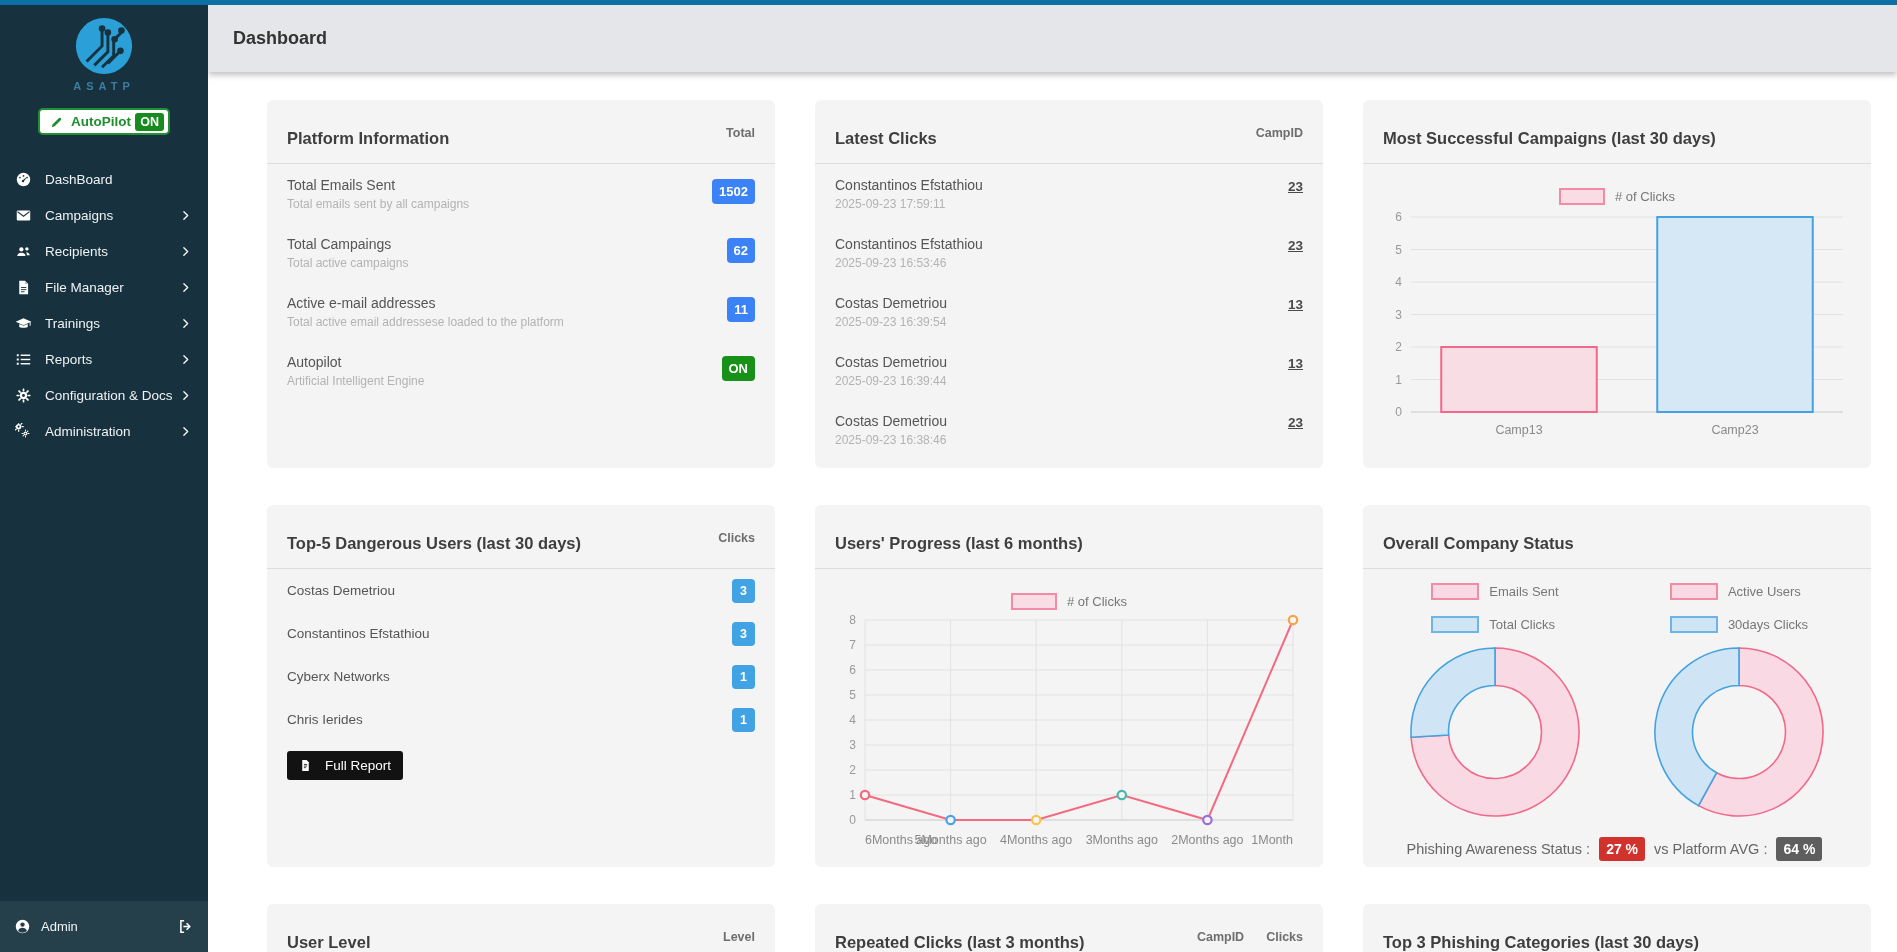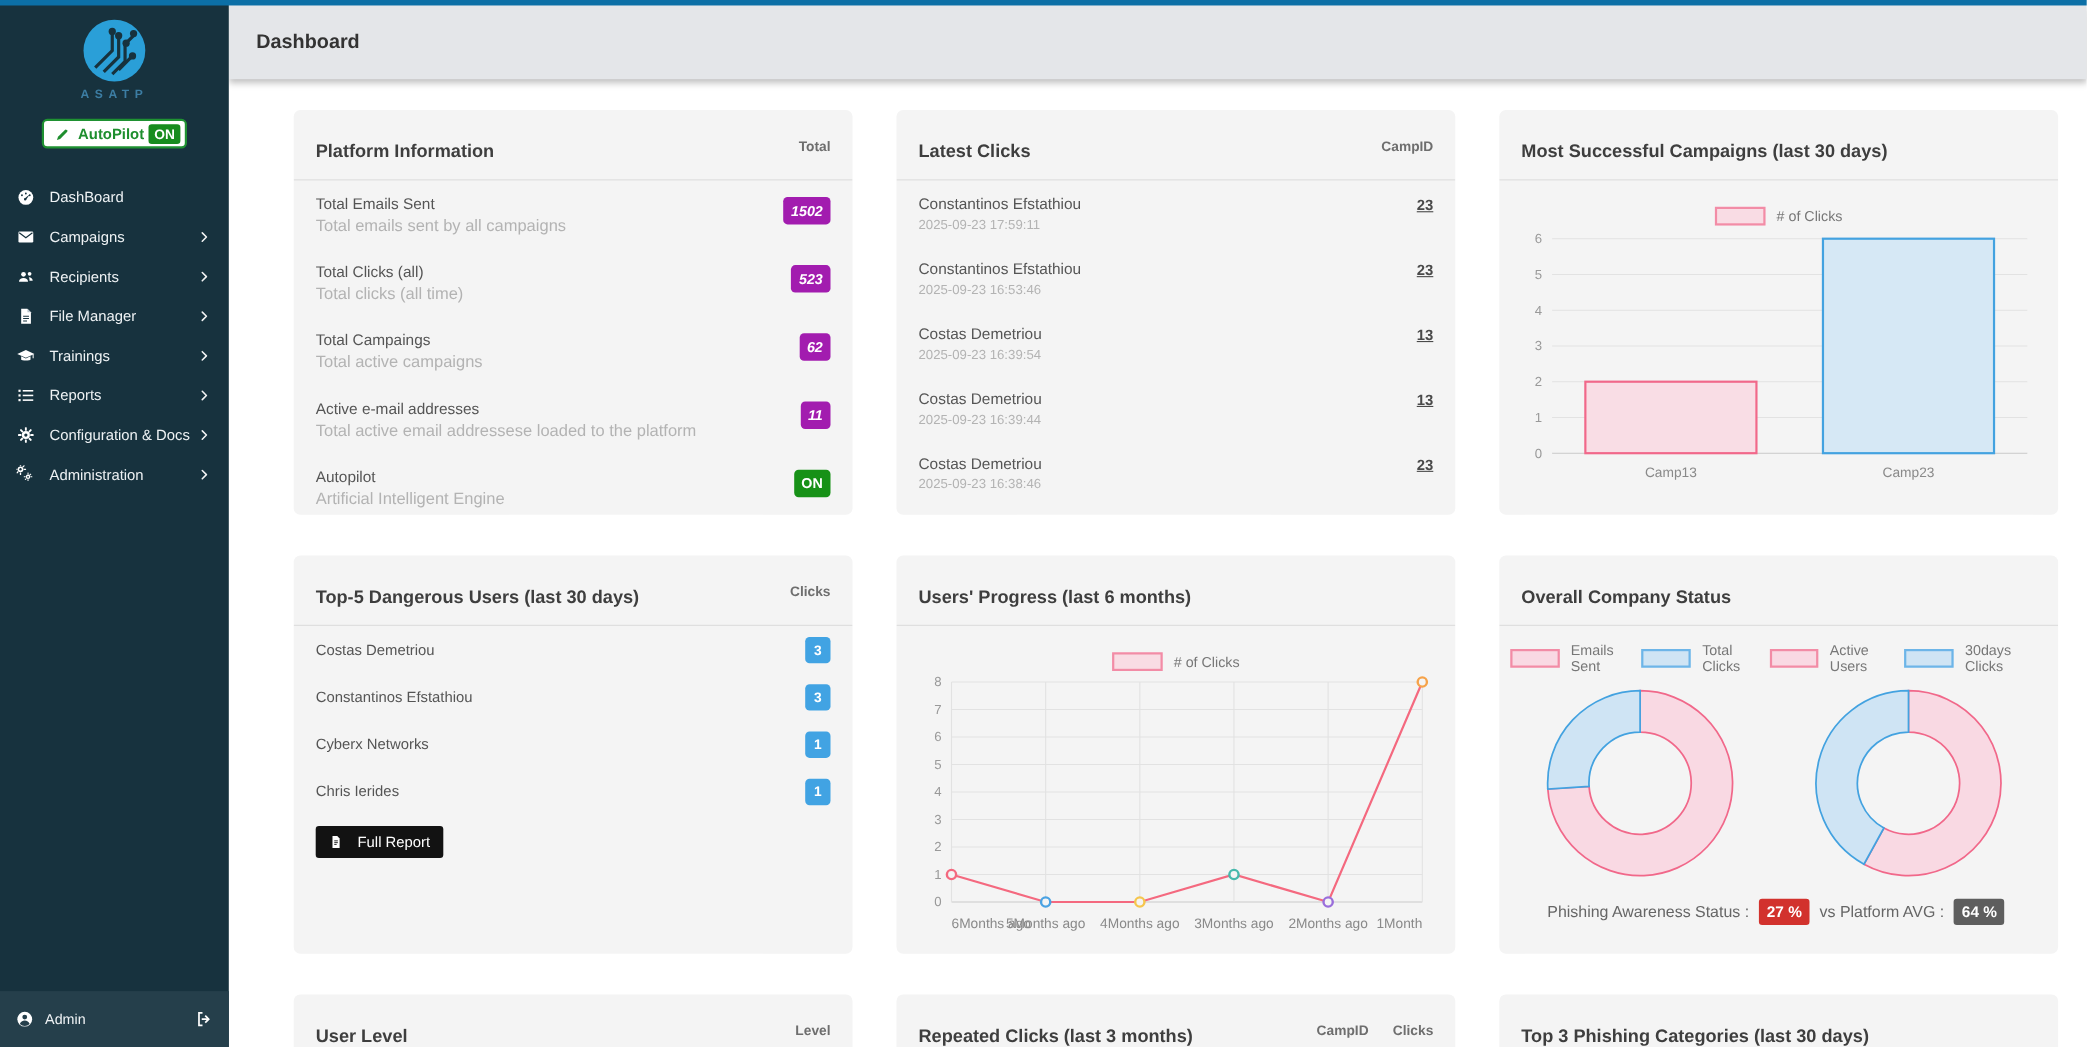--- a/index.html
+++ b/index.html
@@ -40,24 +40,24 @@
   .card { background:#f4f4f4; border-radius:6px; overflow:hidden; height:100%; }
   .card-header { display:flex; align-items:center; justify-content:space-between;
     padding:17px 20px 15px 20px; border-bottom:1px solid #ddd; }
   .card-title { font-size:16.5px; font-weight:bold; color:#3e3e3e;margin-top:12px; }
   .col-label { font-size:12.5px; color:#6e6e6e;font-weight:bold; }
   .col-labels { display:flex; gap:22px; }
 
   
   .stat-row { display:flex; align-items:flex-start; justify-content:space-between; padding:13px 20px 12px 20px; }
   .stat-label { font-size:14px; color:#555; }
-  .stat-sub { font-size:15px; color:#b3b3b3; margin-top:4px; }
+  .stat-sub { font-size:12px; color:#b3b3b3; margin-top:4px; }
   .badge { border-radius:4px; color:#fff; font-weight:bold; font-size:13px; padding:5px 7px; min-width:24px;
     text-align:center; margin-top:2px; }
-  .badge-blue { background:#a21caf;font-style:italic; }
+  .badge-blue { background:#3b82f6; }
   .badge-green { background:#179117; }
 
   
   .click-row { display:flex; align-items:flex-start; justify-content:space-between; padding:13px 20px 12px 20px; }
   .click-name { font-size:14px; color:#555; }
   .click-time { font-size:12px; color:#b3b3b3; margin-top:4px; }
   .camp-link { font-size:13.5px; font-weight:bold; color:#4a4a4a; text-decoration:underline; cursor:pointer; margin-top:2px; }
 
   
   .user-row { display:flex; align-items:center; justify-content:space-between; padding:9.5px 20px; }
@@ -69,21 +69,21 @@
 
   
   .chart-body { padding:10px 18px 0 18px; }
   .chart-legend { display:flex; justify-content:center; align-items:center; gap:10px; margin:14px 0 2px 0; }
   .legend-swatch { width:46px; height:17px; border:2px solid; }
   .legend-label { font-size:13px; color:#777; }
 
   
   .donut-row { display:flex; justify-content:space-around; padding:14px 10px 0 10px; }
   .donut-col { display:flex; flex-direction:column; align-items:center; }
-  .donut-legend { display:flex; gap:0; margin-bottom:10px; }
+  .donut-legend { display:flex; flex-direction:column; gap:16px; margin-bottom:10px; }
   .dl-entry { display:flex; align-items:center; gap:10px; }
   .dl-swatch { width:48px; height:17px; border:2px solid; }
   .status-line { text-align:center; margin-top:16px; font-size:14.5px; color:#666; }
   .status-badge { display:inline-block; color:#fff; font-weight:bold; font-size:14px; border-radius:3px;
     padding:4px 7px; margin:0 5px; }
   .sb-red { background:#d2322d; }
   .sb-gray { background:#5e5e5e; }
 
   svg text { font-family:"Liberation Sans", sans-serif; }
 </style>
@@ -273,27 +273,20 @@
       <div class="card-header">
         <span class="card-title">Platform Information</span>
         <span class="col-label">Total</span>
       </div>
       <div class="stat-row">
         <div>
             <div class="stat-label">Total Emails Sent</div>
              <div class="stat-sub">Total emails sent by all campaigns</div>
           </div>
         <div class="badge badge-blue">1502</div>
-      </div>
-      <div class="stat-row">
-        <div>
-            <div class="stat-label">Total Clicks (all)</div>
-             <div class="stat-sub">Total clicks (all time)</div>
-          </div>
-        <div class="badge badge-blue">523</div>
       </div>
       <div class="stat-row">
         <div>
             <div class="stat-label">Total Campaings</div>
              <div class="stat-sub">Total active campaigns</div>
           </div>
         <div class="badge badge-blue">62</div>
       </div>
       <div class="stat-row">
         <div>

